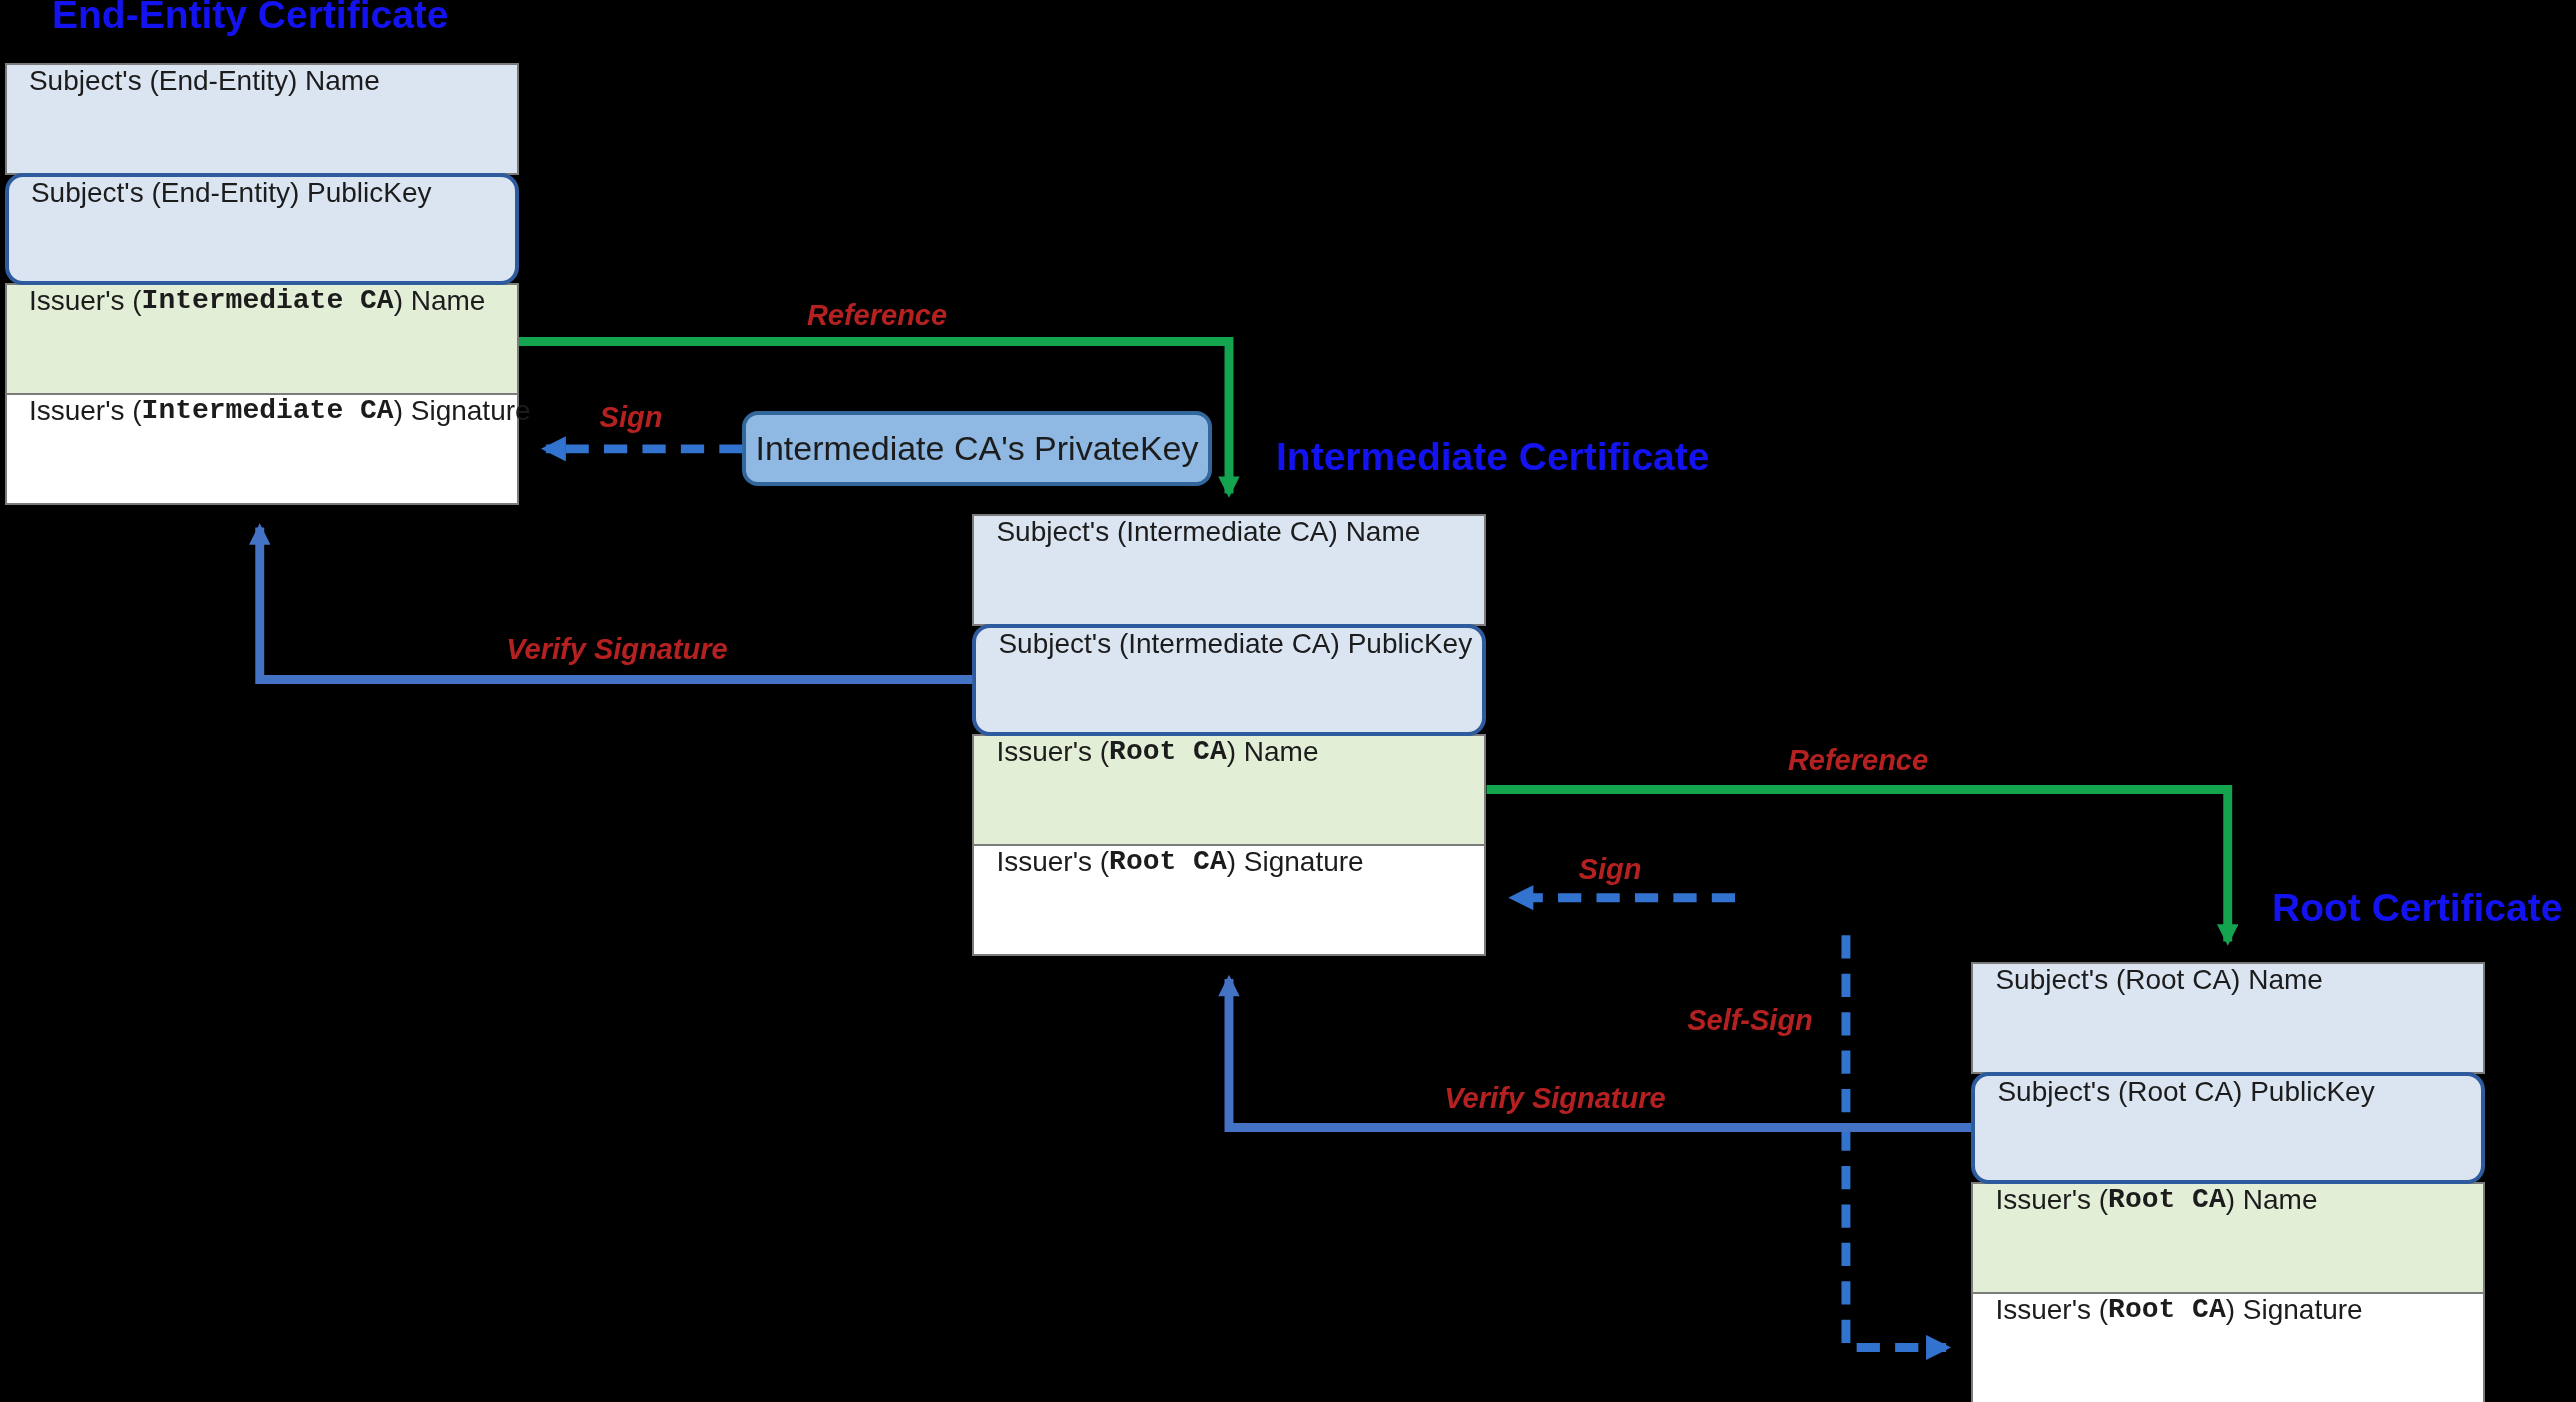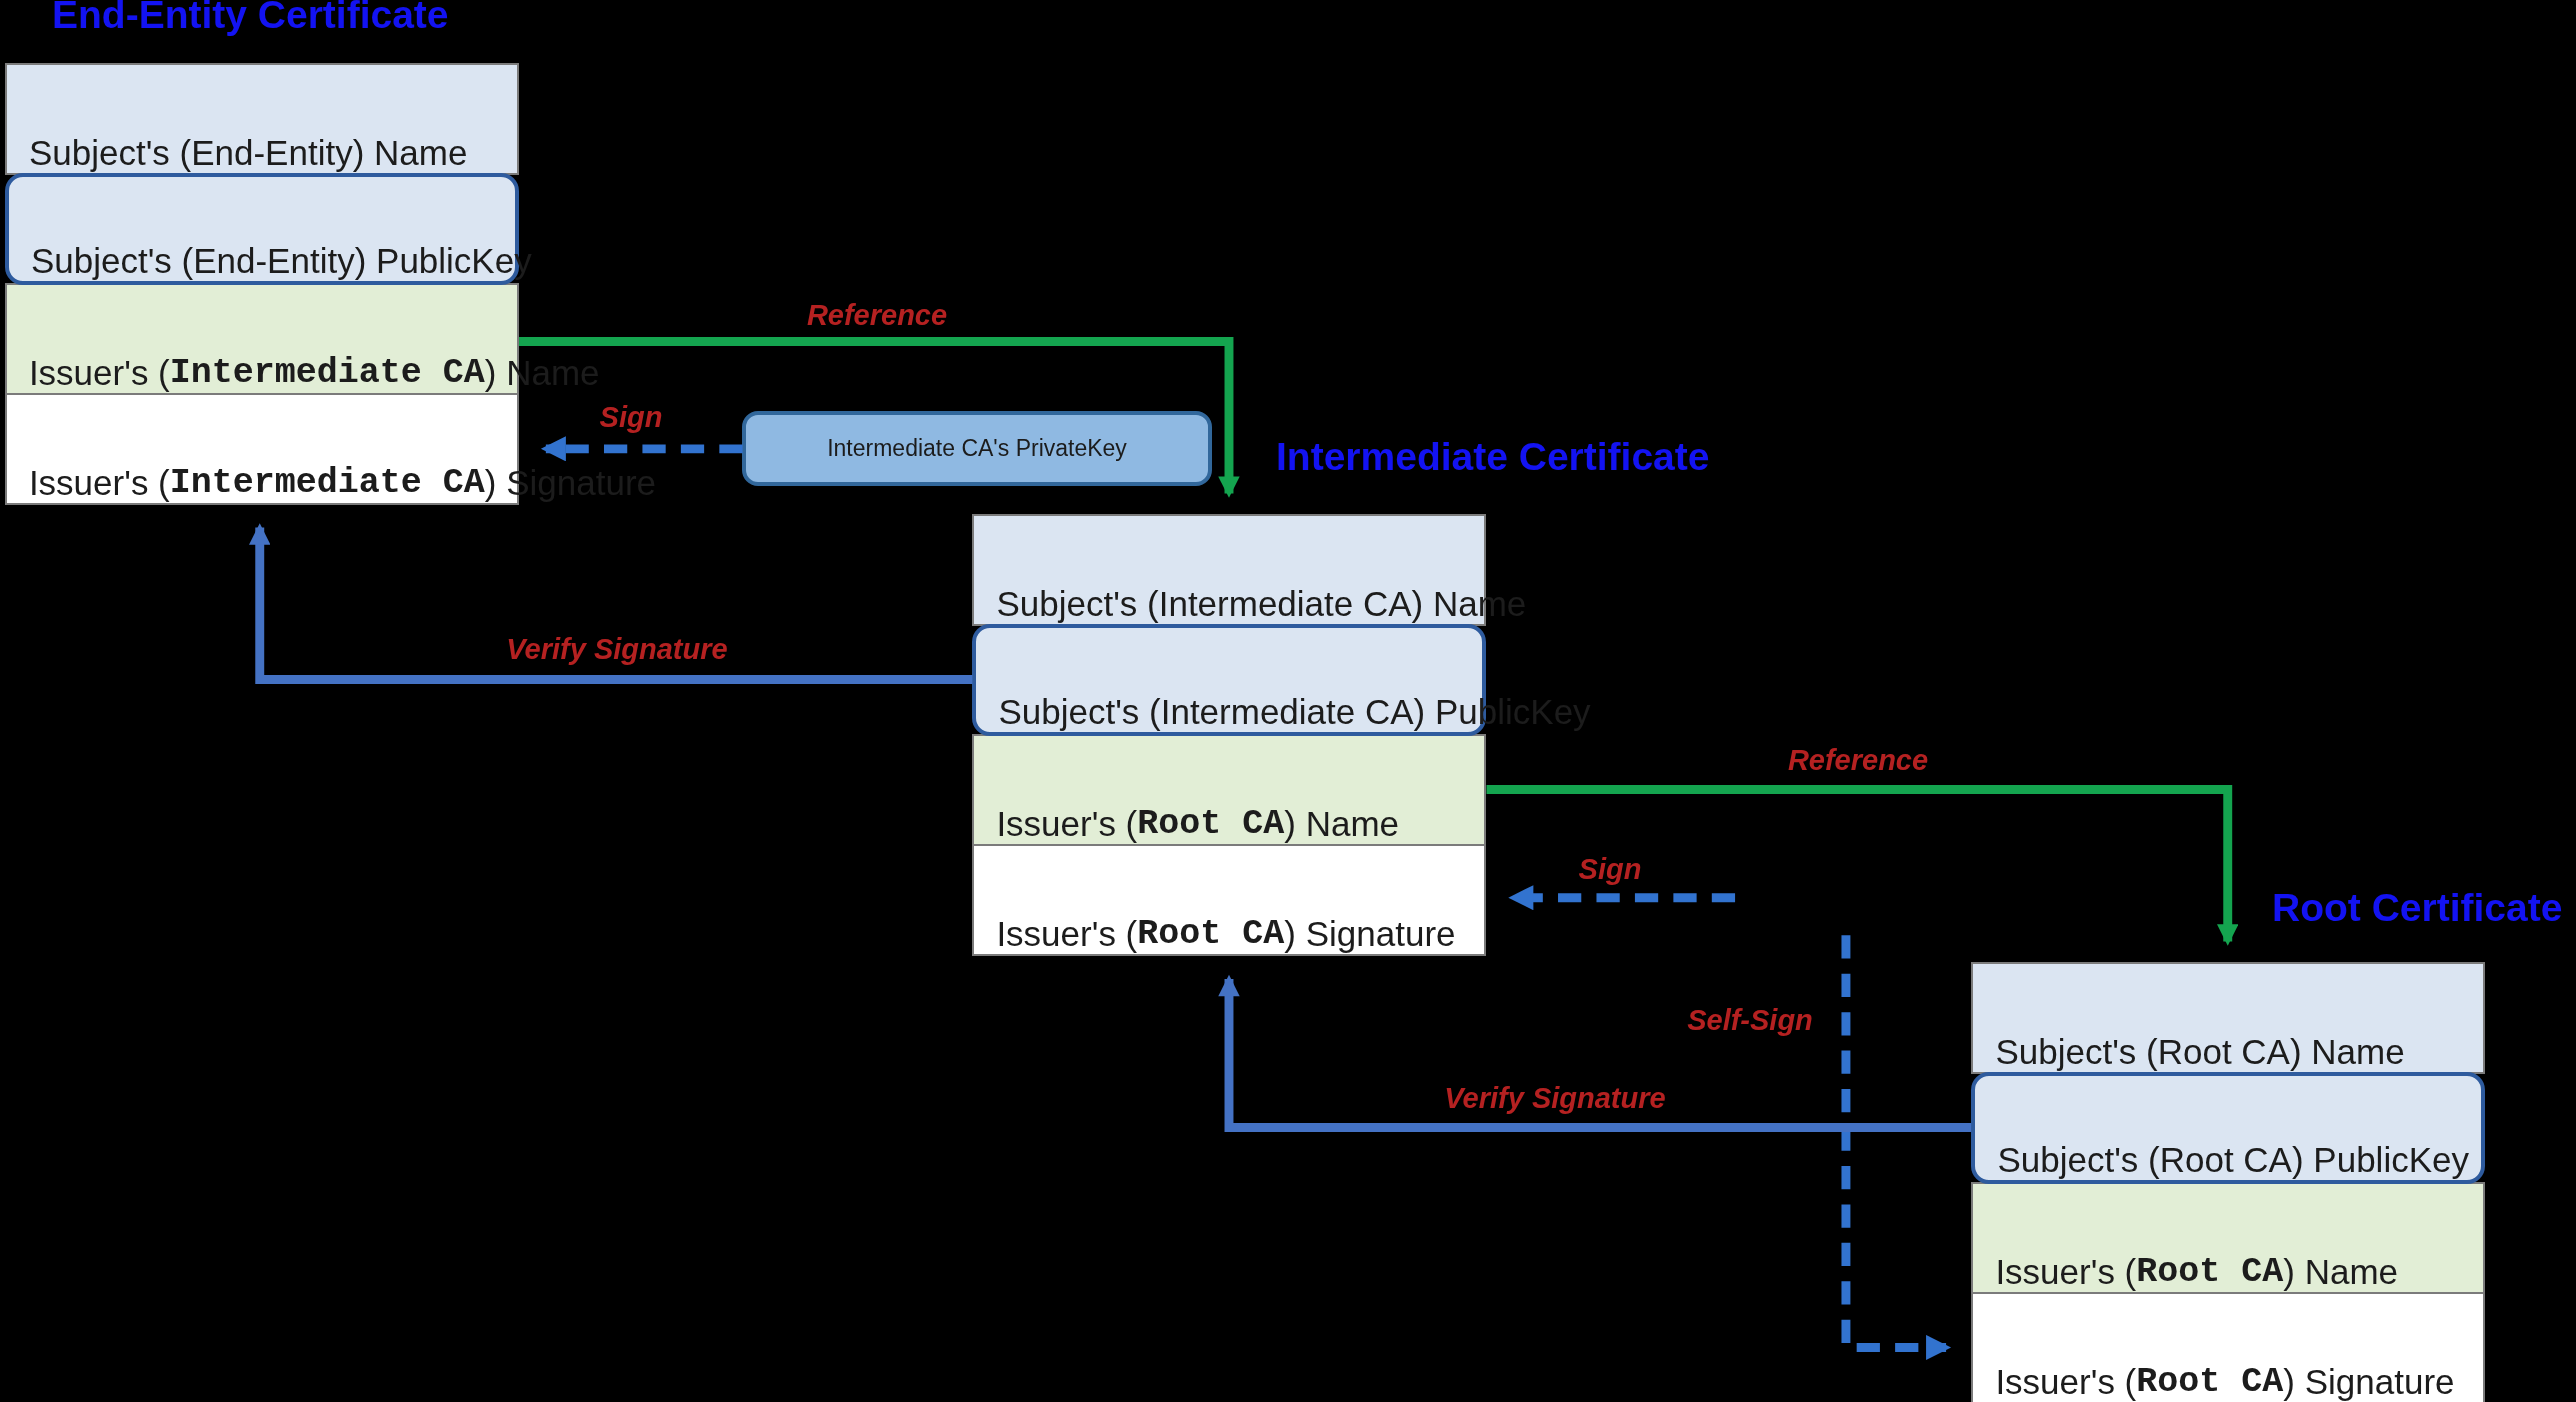--- a/index.html
+++ b/index.html
@@ -26,23 +26,23 @@
     font-family:"Liberation Sans", sans-serif;
   }
   .stage{position:absolute;left:0;top:0;width:2576px;height:1146px;}
   svg.arrows{position:absolute;left:0;top:0;width:2576px;height:1402px;z-index:5;}
 
   .cert{position:absolute;width:514px;z-index:1;}
   .row{
     position:absolute;left:0;width:514px;height:112px;
     border:2.7px solid var(--cert-border);
     background:var(--row-blue);
-    display:flex;align-items:flex-end;
+    display:flex;align-items:flex-start;
     padding-left:22.4px;
-    font-size:35px;color:var(--text-color);
+    font-size:28px;color:var(--text-color);
     white-space:pre;
     z-index:1;
   }
   .row .b{font-weight:bold;font-family:Liberation Mono, monospace;}
   .row.r0{top:0;}
   .row.r1{top:110px;}
   .row.r2{top:220px;}
   .row.r3{top:330px;}
   .row.publickey{
     border:4.5px solid var(--publickey-border);
@@ -65,21 +65,21 @@
   #title-1{left:1276px;top:435px;}
   #title-2{left:2264px;top:886px;margin-left:8px;}
 
   .privatekey{
     position:absolute;z-index:3;
     height:75px;
     background:var(--privatekey-fill);
     border:4.5px solid var(--privatekey-border);
     border-radius:16px;
     display:flex;align-items:center;justify-content:center;
-    font-size:23px;color:var(--text-color);
+    font-size:34px;color:var(--text-color);
     white-space:nowrap;
   }
   #privatekey-0{left:742px;top:411px;width:470px;}
   #privatekey-1{left:1735px;top:860px;width:445px;}
 
   .arrow-label{
     position:absolute;z-index:6;
     transform:translate(-50%,-50%);
     font-size:29px;font-weight:bold;font-style:italic;
     color:var(--label-red);

